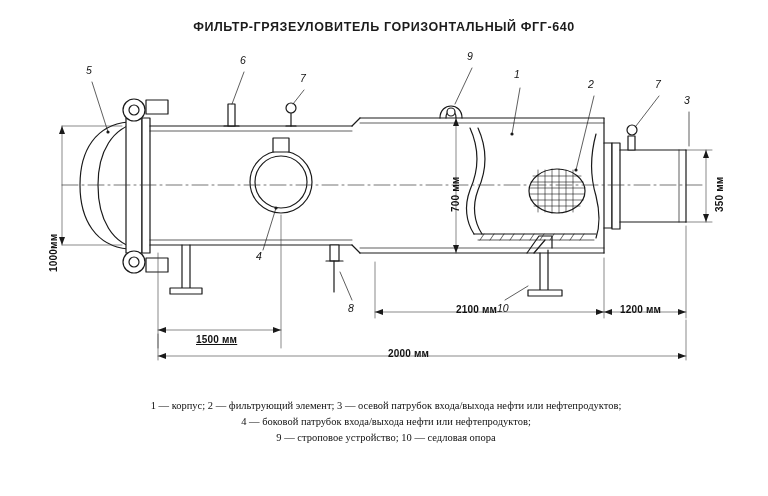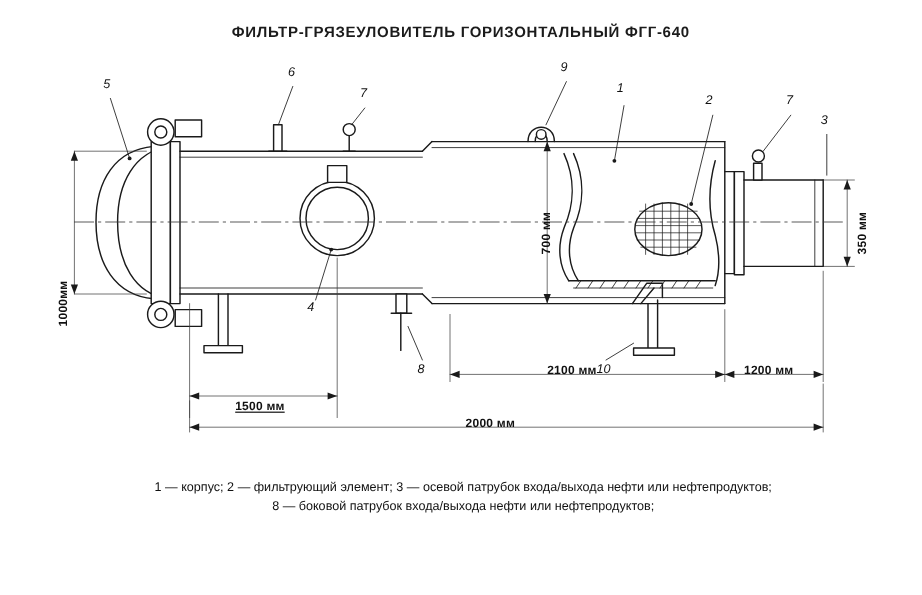--- a/index.html
+++ b/index.html
@@ -14,21 +14,21 @@
   #root { position:absolute; left:0; top:0; width:768px; height:496px; }
   .title {
     position:absolute; left:0; top:20px; width:768px;
     text-align:center;
     font-size:12.5px; font-weight:bold; letter-spacing:0.6px;
     color:#1b1b1b;
   }
   svg { position:absolute; left:0; top:0; }
   .legend {
     position:absolute; left:56px; top:398px; width:660px;
-    font-size:10.5px; line-height:16px; text-align:center; color:#111;
+    font-size:10.5px; line-height:16px; text-align:center; color:#111;font-family:Liberation Serif, serif;
   }
   .legend .row { white-space:nowrap; }
   .dim {
     position:absolute;
     font-size:10px; font-weight:bold; color:#111;
     letter-spacing:0.2px;
   }
   .dim.vert {
     transform: rotate(-90deg);
     transform-origin: left top;
@@ -247,16 +247,17 @@
   <div class="dim vert" style="left:450px; top:212px;">700 мм</div>
   <div class="dim vert" style="left:714px; top:212px;">350 мм</div>
 
   <div class="dim" style="left:196px; top:334px;text-decoration:underline;">1500 мм</div>
   <div class="dim" style="left:456px; top:304px;">2100 мм</div>
   <div class="dim" style="left:620px; top:304px;">1200 мм</div>
   <div class="dim" style="left:388px; top:348px;">2000 мм</div>
 
   <div class="legend">
     <div class="row">1 — корпус;  2 — фильтрующий элемент;  3 — осевой патрубок входа/выхода нефти или нефтепродуктов;</div>
-    <div class="row">8 — боковой патрубок входа/выхода нефти или нефтепродуктов;</div>
+    <div class="row">4 — боковой патрубок входа/выхода нефти или нефтепродуктов;</div>
+    <div class="row">9 — строповое устройство;  10 — седловая опора</div>
   </div>
 
 </div>
 
 </body></html>

